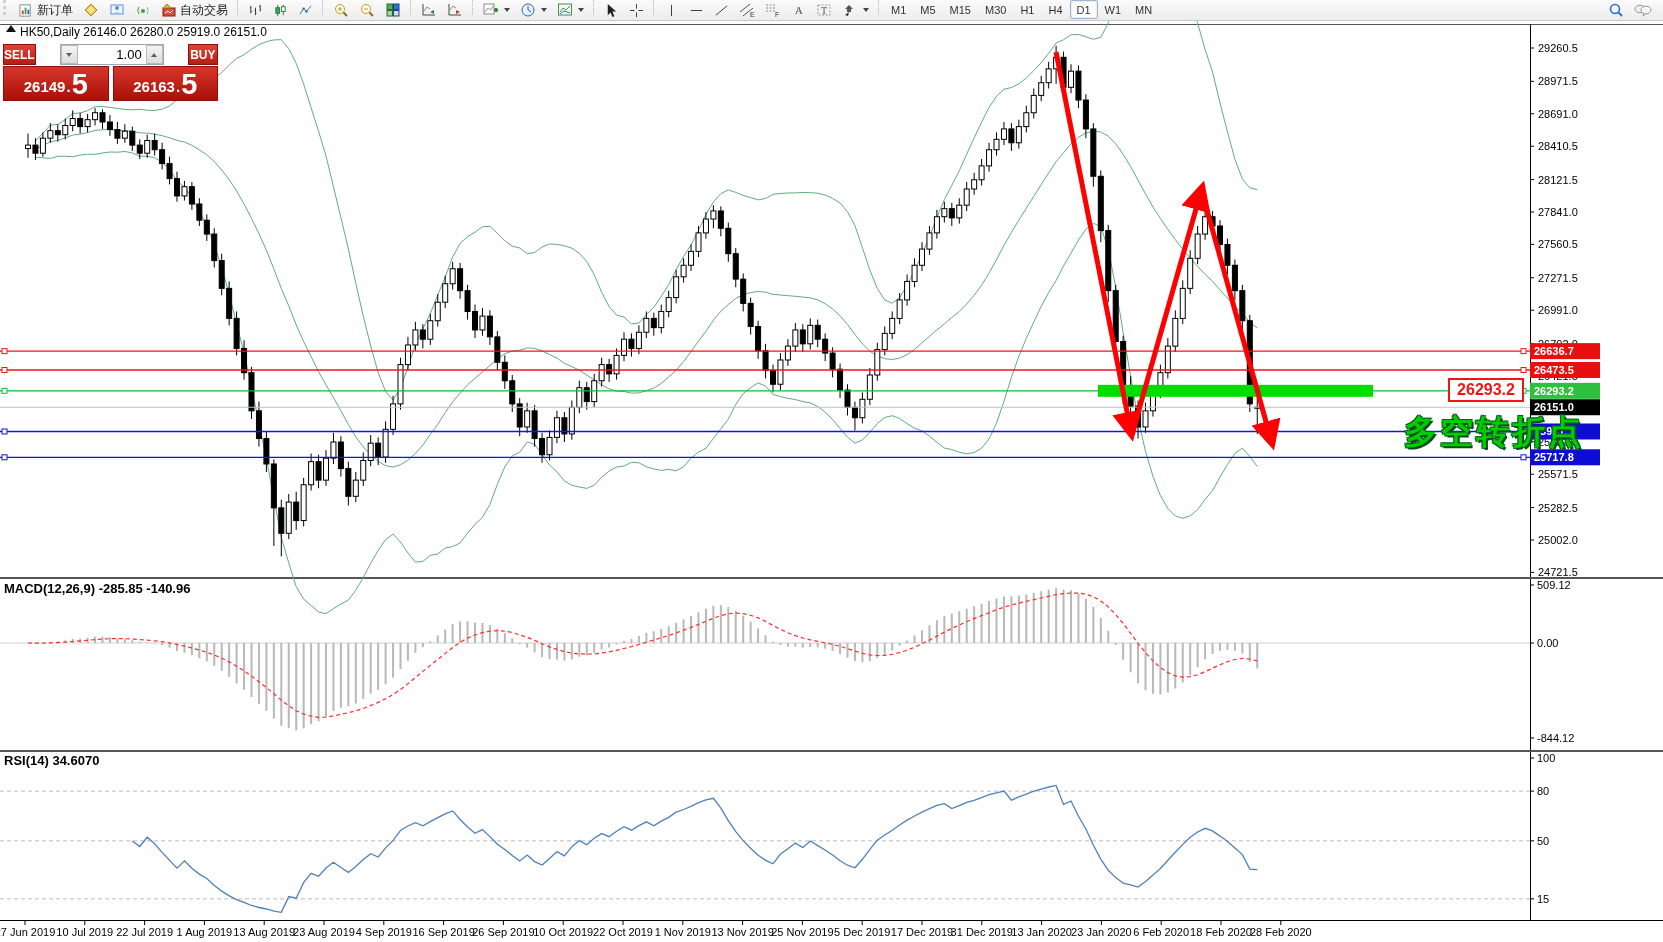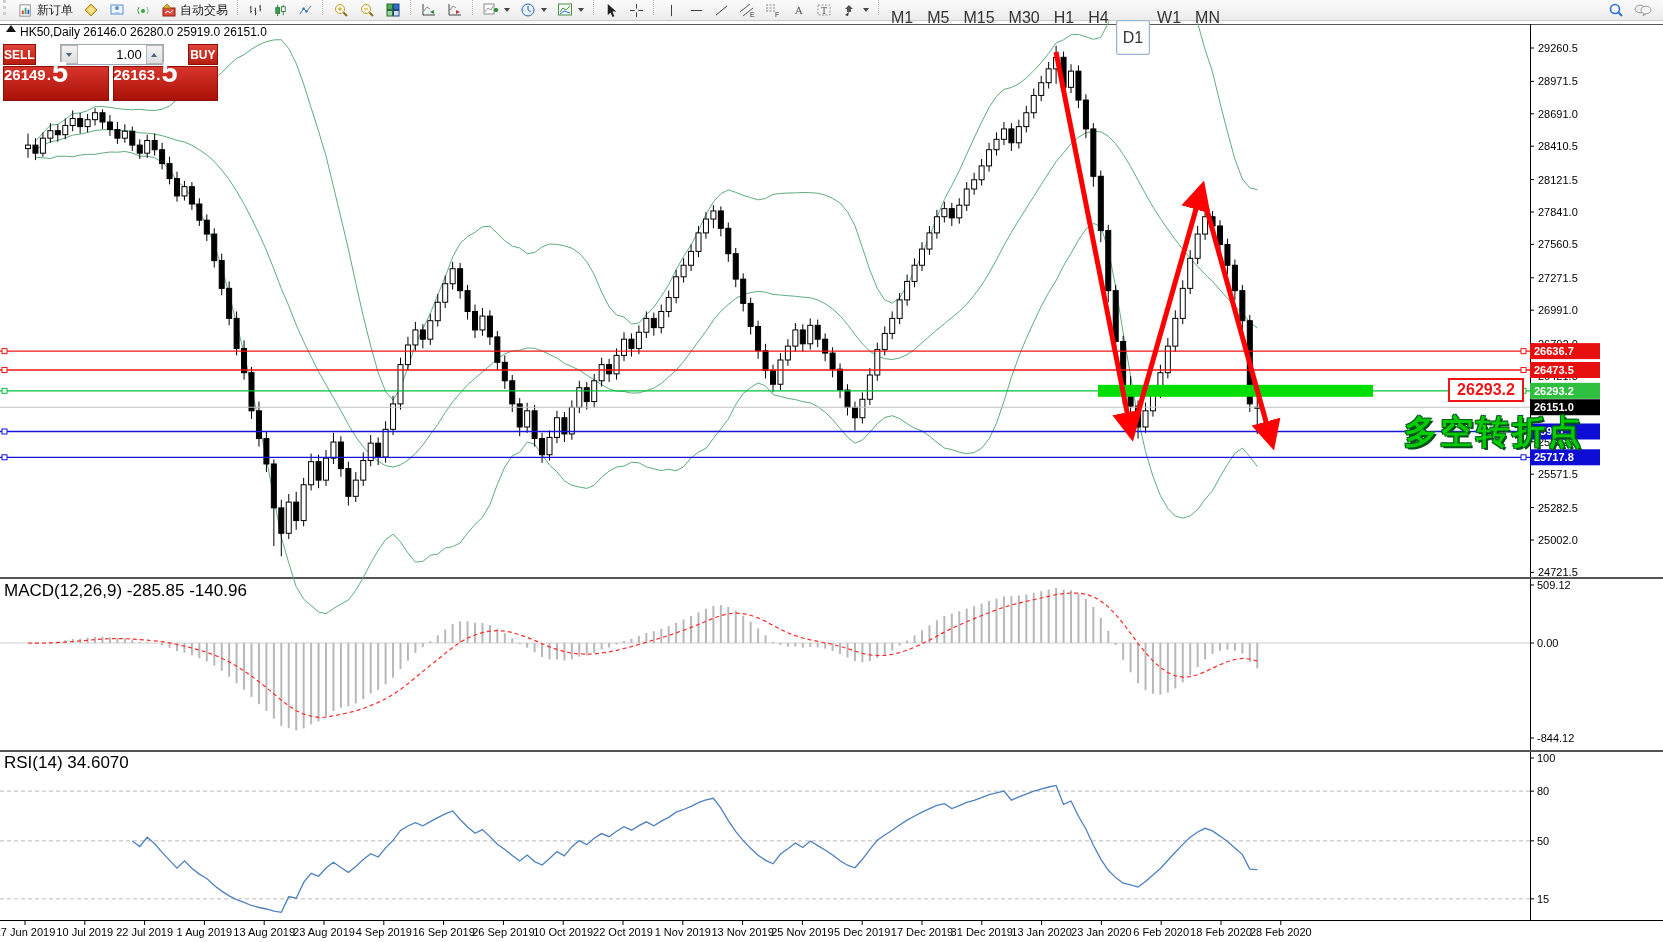--- a/index.html
+++ b/index.html
@@ -8,49 +8,49 @@
   .toolbar{position:absolute;top:0;left:0;width:1663px;height:20px;
     background:linear-gradient(#fbfbfb,#ececec);border-bottom:1px solid #c9c9c9;
     display:flex;align-items:flex-start;z-index:30;font-size:12px;color:#222;}
   .tb{display:inline-flex;align-items:center;gap:3px;height:18px;padding:0 4px;
     border:1px solid transparent;border-radius:2px;cursor:default;}
   .tb svg{display:block;}
   .tsep{width:1px;height:15px;border-left:1px dotted #b4b4b4;margin:0 4px;}
   .grip{width:5px;height:15px;border-left:3px dotted #cfcfcf;margin:0 3px;}
   .caret{width:0;height:0;border-left:3px solid transparent;border-right:3px solid transparent;
     border-top:4px solid #444;margin-left:2px;}
-  .tf{padding:8px 6px;height:17px;display:flex;align-items:center;font-size:16px;color:#333;
+  .tf{padding:0 6px;height:17px;display:flex;align-items:center;font-size:11px;color:#333;
     border:1px solid transparent;border-radius:2px;}
-  .tf.active{background:#ffffff;border:1px solid #9ab6d4;box-shadow:inset 0 0 2px #bbb;margin-top:20px;}
+  .tf.active{background:#ffffff;border:1px solid #9ab6d4;box-shadow:inset 0 0 2px #bbb;}
   .toolbar .spacer{flex:1;}
   
   #chart-wrap{position:absolute;top:0;left:0;width:1663px;height:942px;}
   #chart-svg{position:absolute;top:0;left:0;z-index:5;}
   .symbol-title{position:absolute;top:25px;left:6px;z-index:10;font-size:12px;color:#000;
     display:flex;align-items:flex-start;gap:4px;}
   .tri{width:0;height:0;border-left:5px solid transparent;border-right:5px solid transparent;
     border-bottom:7px solid #111;display:inline-block;}
-  .ind-label{position:absolute;left:4px;z-index:10;font-size:17px;color:#000;}
+  .ind-label{position:absolute;left:4px;z-index:10;font-size:13px;color:#000;font-weight:bold;}
   
   .trade-panel{position:absolute;top:44px;left:3px;width:215px;z-index:20;
     font-family:"Liberation Sans",sans-serif;}
   .tp-row1{display:flex;height:21px;}
   .btn-red{background:linear-gradient(#e04438,#b81d12);border:1px solid #8e0f08;color:#fff;
     font-weight:bold;font-size:12px;display:flex;align-items:center;justify-content:center;}
   .sell-btn{width:42px;}
   .buy-btn{width:45px;}
   .vol-group{display:flex;margin:0 24px;border:1px solid #9aa7b5;background:#fff;width:111px;}
   .vol-btn{width:15px;background:linear-gradient(#f4f4f4,#dddddd);border:1px solid #b9b9b9;
     display:flex;align-items:center;justify-content:center;}
   .vd{width:0;height:0;border-left:3px solid transparent;border-right:3px solid transparent;border-top:4px solid #4a6584;}
   .vu{width:0;height:0;border-left:3px solid transparent;border-right:3px solid transparent;border-bottom:4px solid #4a6584;}
   .vol-input{flex:1;border:0;outline:0;text-align:right;font-size:13px;padding:0 4px;width:60px;}
   .tp-row2{display:flex;margin-top:1px;height:35px;}
-  .px-box{width:104px;display:flex;align-items:flex-end;
-    background:linear-gradient(#d8352b,#a81108);border:1px solid #8e0f08;color:#fff;padding-bottom:14px;}
+  .px-box{width:104px;display:flex;align-items:flex-end;justify-content:center;
+    background:linear-gradient(#d8352b,#a81108);border:1px solid #8e0f08;color:#fff;padding-bottom:2px;}
   .px-box+.px-box{margin-left:4px;}
   .px-small{font-size:15px;font-weight:bold;line-height:22px;}
   .px-dot{font-size:15px;font-weight:bold;margin:0 1px;line-height:22px;}
   .px-big{font-size:29px;font-weight:bold;line-height:27px;}
   
   .price-flag{position:absolute;left:1448px;top:378px;width:72px;height:20px;z-index:15;
     border:2px solid #f01414;background:#fff;color:#f01414;font-size:16px;font-weight:bold;
     display:flex;align-items:center;justify-content:center;letter-spacing:0;}
   .turn-text{position:absolute;left:1404px;top:410px;z-index:15;font-size:33px;font-weight:bold;
     color:#00cc00;letter-spacing:3px;white-space:nowrap;

